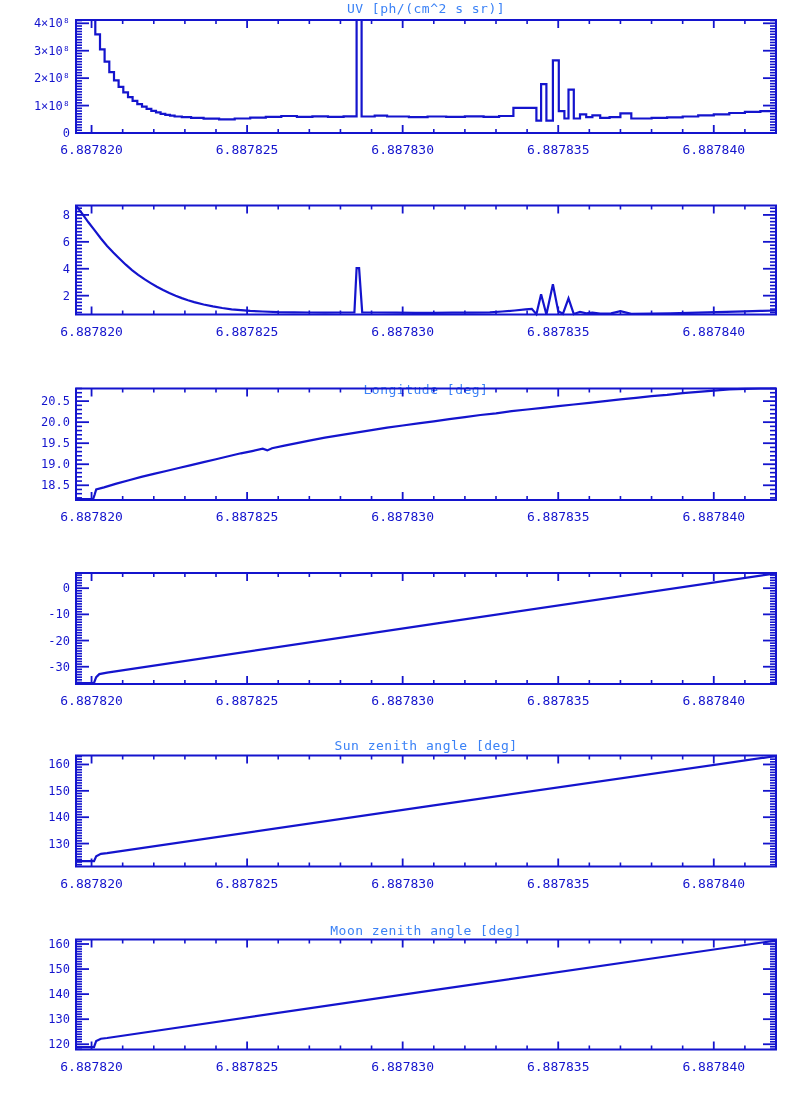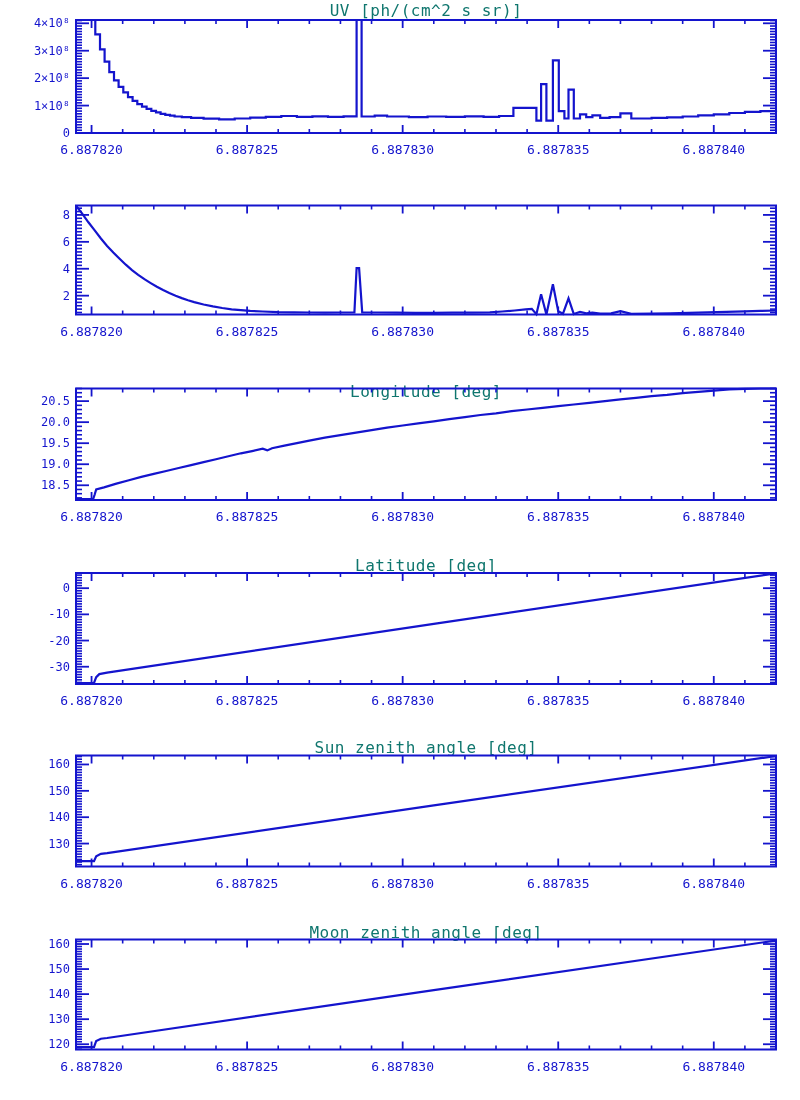--- a/index.html
+++ b/index.html
@@ -1,29 +1,28 @@
 <!DOCTYPE html>
 <html><head>
 <meta charset="utf-8">
 <style>
   html,body{margin:0;padding:0;background:#ffffff;}
   #page{position:relative;width:800px;height:1100px;background:#ffffff;overflow:hidden;
         font-family:"DejaVu Sans Mono", monospace;}
   .ptitle{position:absolute;left:76px;width:700px;text-align:center;
-          font-size:16px;letter-spacing:0.5px;color:#0f766e;white-space:pre;}
+          font-size:13px;letter-spacing:0.5px;color:#3b82f6;white-space:pre;}
   svg{position:absolute;left:0;top:0;}
   svg text{font-family:"DejaVu Sans Mono", monospace;fill:#1414cd;}
 </style>
 </head>
 <body>
 
 <div id="page">
   <div class="ptitle" style="top:1px">UV [ph/(cm^2 s sr)]</div>
   <div class="ptitle" style="top:382px">Longitude [deg]</div>
-  <div class="ptitle" style="top:556px">Latitude [deg]</div>
   <div class="ptitle" style="top:738px">Sun zenith angle [deg]</div>
   <div class="ptitle" style="top:923px">Moon zenith angle [deg]</div>
   <svg id="plots" width="800" height="1100" viewBox="0 0 800 1100">
       <g>
         <rect x="76" y="20" width="700" height="113" fill="none" stroke="#1414cd" stroke-width="2"></rect>
         <line x1="122.66666666666666" y1="133" x2="122.66666666666666" y2="129" stroke="#1414cd" stroke-width="1.6"></line>
         <line x1="122.66666666666666" y1="20" x2="122.66666666666666" y2="24" stroke="#1414cd" stroke-width="1.6"></line>
         <line x1="153.77777777777777" y1="133" x2="153.77777777777777" y2="129" stroke="#1414cd" stroke-width="1.6"></line>
         <line x1="153.77777777777777" y1="20" x2="153.77777777777777" y2="24" stroke="#1414cd" stroke-width="1.6"></line>
         <line x1="184.88888888888889" y1="133" x2="184.88888888888889" y2="129" stroke="#1414cd" stroke-width="1.6"></line>

